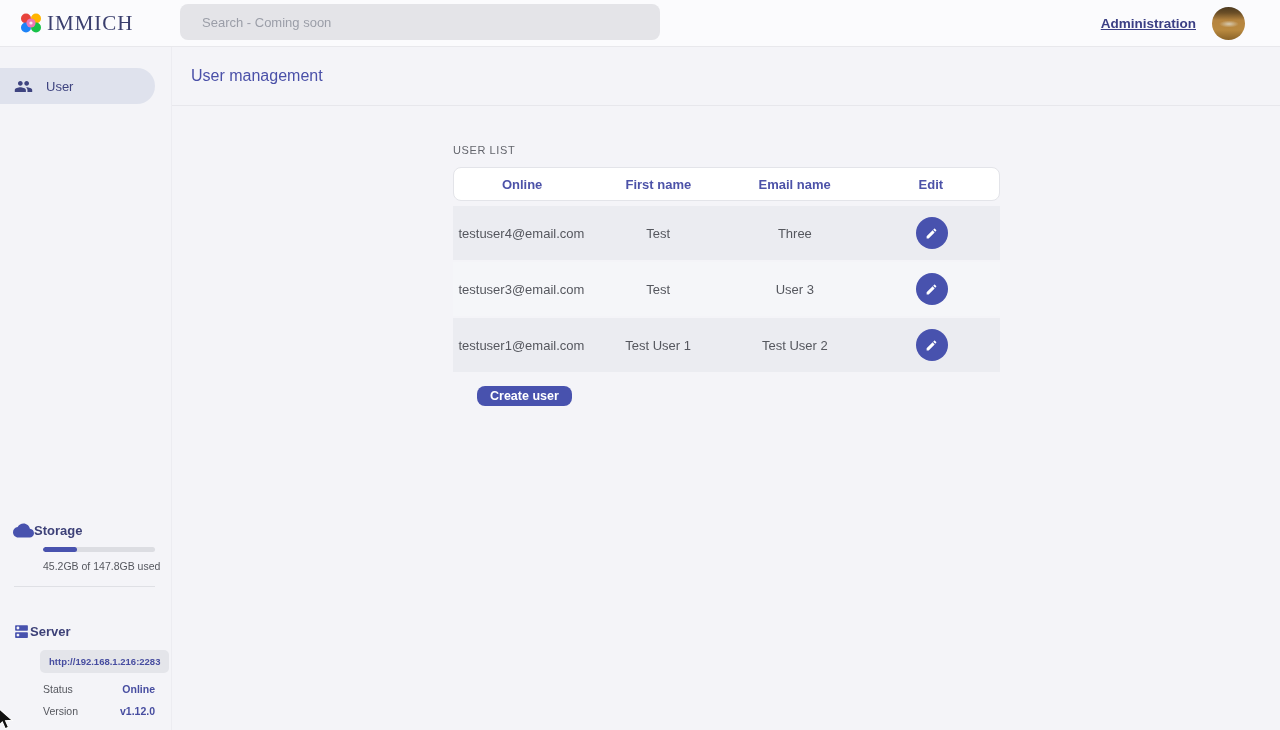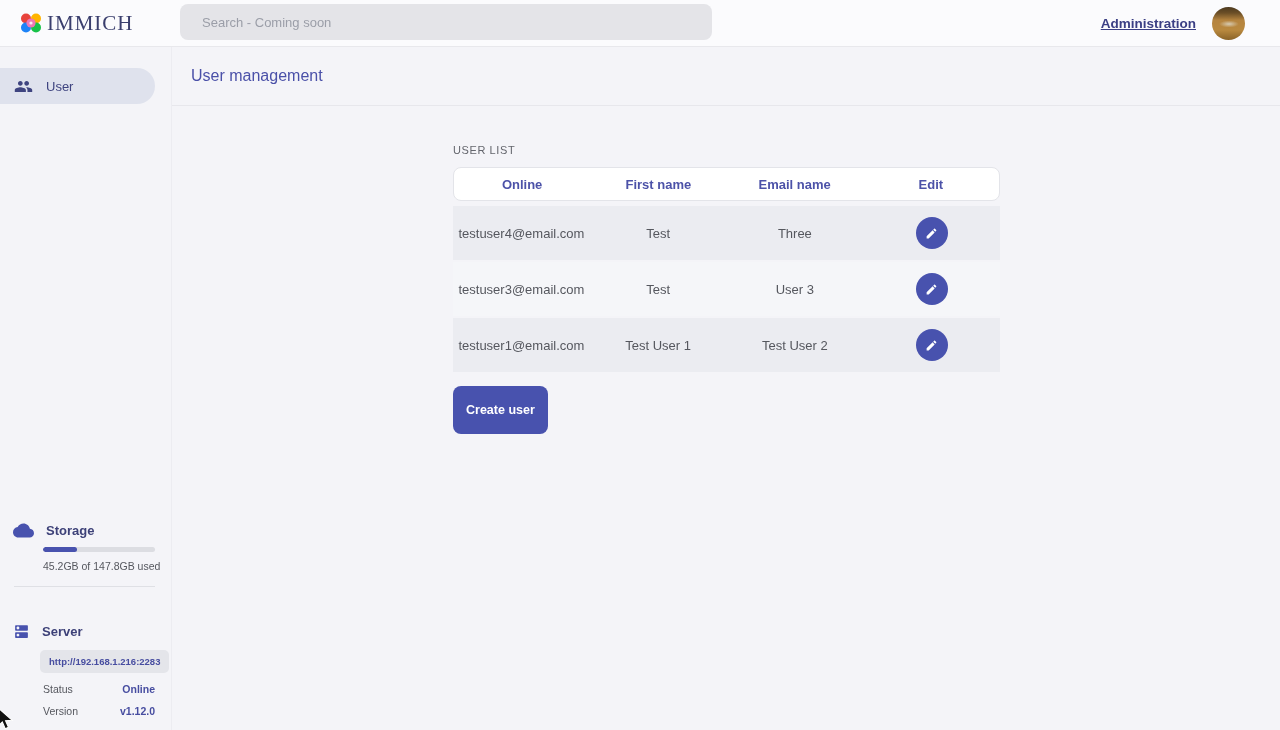--- a/index.html
+++ b/index.html
@@ -11,21 +11,21 @@
   *{box-sizing:border-box;margin:0;padding:0;}
   html,body{width:1280px;height:730px;overflow:hidden;}
   body{font-family:"Liberation Sans",sans-serif;background:var(--page-bg);position:relative;}
 
   
   .app{width:1280px;height:730px;display:flex;flex-direction:column;}
   header{height:47px;flex:0 0 47px;background:#fbfbfd;border-bottom:1px solid #e8e8ec;
          display:flex;align-items:center;position:relative;}
   .logo{display:flex;align-items:center;gap:3px;padding-left:18px;}
   .logo-text{font-family:"Liberation Serif",serif;font-size:21px;color:#3a3e6d;letter-spacing:1px;}
-  .search{position:absolute;left:180px;top:4px;width:532px;height:36px;background:#e4e4e8;
+  .search{position:absolute;left:180px;top:4px;width:480px;height:36px;background:#e4e4e8;
           border:none;border-radius:8px;padding-left:22px;font-size:13px;color:#5a5c64;outline:none;}
   .search::placeholder{color:#9b9ea8;}
   .header-right{margin-left:auto;display:flex;align-items:center;gap:16px;padding-right:35px;}
   .admin-link{font-size:13.5px;font-weight:600;color:#3b3f84;text-decoration:underline;cursor:pointer;}
   .avatar{width:33px;height:33px;border-radius:50%;cursor:pointer;
           background:
             radial-gradient(ellipse 14px 5px at 17px 17px, rgba(225,225,215,.75), rgba(225,225,215,0) 70%),
             linear-gradient(180deg,#4d3a20 0%,#6b4e26 18%,#b5843f 40%,#b9893f 70%,#8a6328 100%);}
 
   
@@ -34,21 +34,21 @@
   main{flex:1;border-left:1px solid #ececf1;display:flex;flex-direction:column;gap:27px;}
 
   
   .side-nav{padding-top:21px;}
   .side-item{width:155px;height:36px;background:#dfe2ed;border-radius:0 20px 20px 0;
              display:flex;align-items:center;gap:13px;padding-left:14px;cursor:pointer;}
   .side-item-label{font-size:13px;font-weight:500;color:#3f4480;}
 
   
   .side-bottom{margin-top:auto;padding-bottom:13px;}
-  .panel-head{display:flex;align-items:center;gap:12px;padding-left:13px;margin-top:36px;}
+  .panel-head{display:flex;align-items:center;gap:0;padding-left:13px;margin-top:36px;}
   .panel-title{font-size:13px;font-weight:700;color:var(--dark-ink);}
   .progress-track{margin:9px 0 0 43px;width:112px;height:5px;background:#dcdde2;border-radius:4px;overflow:hidden;}
   .progress-fill{height:100%;background:var(--primary);border-radius:4px;}
   .usage-text{margin:8px 0 0 43px;font-size:10.5px;color:var(--cell-ink);}
   .side-divider{margin:14px 16px 12px 14px;border:none;border-top:1px solid #dfe0e5;}
   .url-pill{display:inline-block;margin:10px 0 0 40px;padding:6px 9px;background:#e4e5ea;border-radius:5px;
             font-size:9.5px;font-weight:700;color:#474da0;}
   .kv-row{margin:10px 0 0 43px;width:112px;display:flex;justify-content:space-between;align-items:baseline;}
   .kv-label{font-size:10.5px;color:var(--cell-ink);}
   .kv-value{font-size:10.5px;font-weight:700;color:#474da0;}
@@ -61,22 +61,22 @@
   .table{width:547px;}
   .thead{height:34px;background:#ffffff;border:1px solid #e3e4e9;border-radius:8px;
          display:grid;grid-template-columns:repeat(4,1fr);align-items:center;margin-bottom:5px;}
   .th{text-align:center;font-size:13px;font-weight:600;color:#4c52a8;}
   .trow{height:54px;display:grid;grid-template-columns:repeat(4,1fr);align-items:center;margin-bottom:2px;}
   .trow.odd{background:#ebecf1;}
   .trow.even{background:#f5f6f9;}
   .td{text-align:center;font-size:13px;color:var(--cell-ink);}
   .edit-btn{width:32px;height:32px;border-radius:50%;background:var(--primary);border:none;cursor:pointer;
             display:flex;align-items:center;justify-content:center;justify-self:center;}
-  .create-btn{margin-top:12px;padding:17px 13px;background:var(--primary);color:#fff;border:none;border-radius:8px;
-              font-size:12.5px;font-weight:700;font-family:"Liberation Sans",sans-serif;cursor:pointer;}
+  .create-btn{margin-top:12px;padding:3px 13px;background:var(--primary);color:#fff;border:none;border-radius:8px;
+              font-size:12.5px;font-weight:700;font-family:"Liberation Sans",sans-serif;cursor:pointer;margin-left:24px;}
 
   .cursor{position:absolute;left:-7px;top:706px;pointer-events:none;}
 </style>
 </head>
 <body>
 
 <div class="app">
 
   <header>
     <div class="logo">

